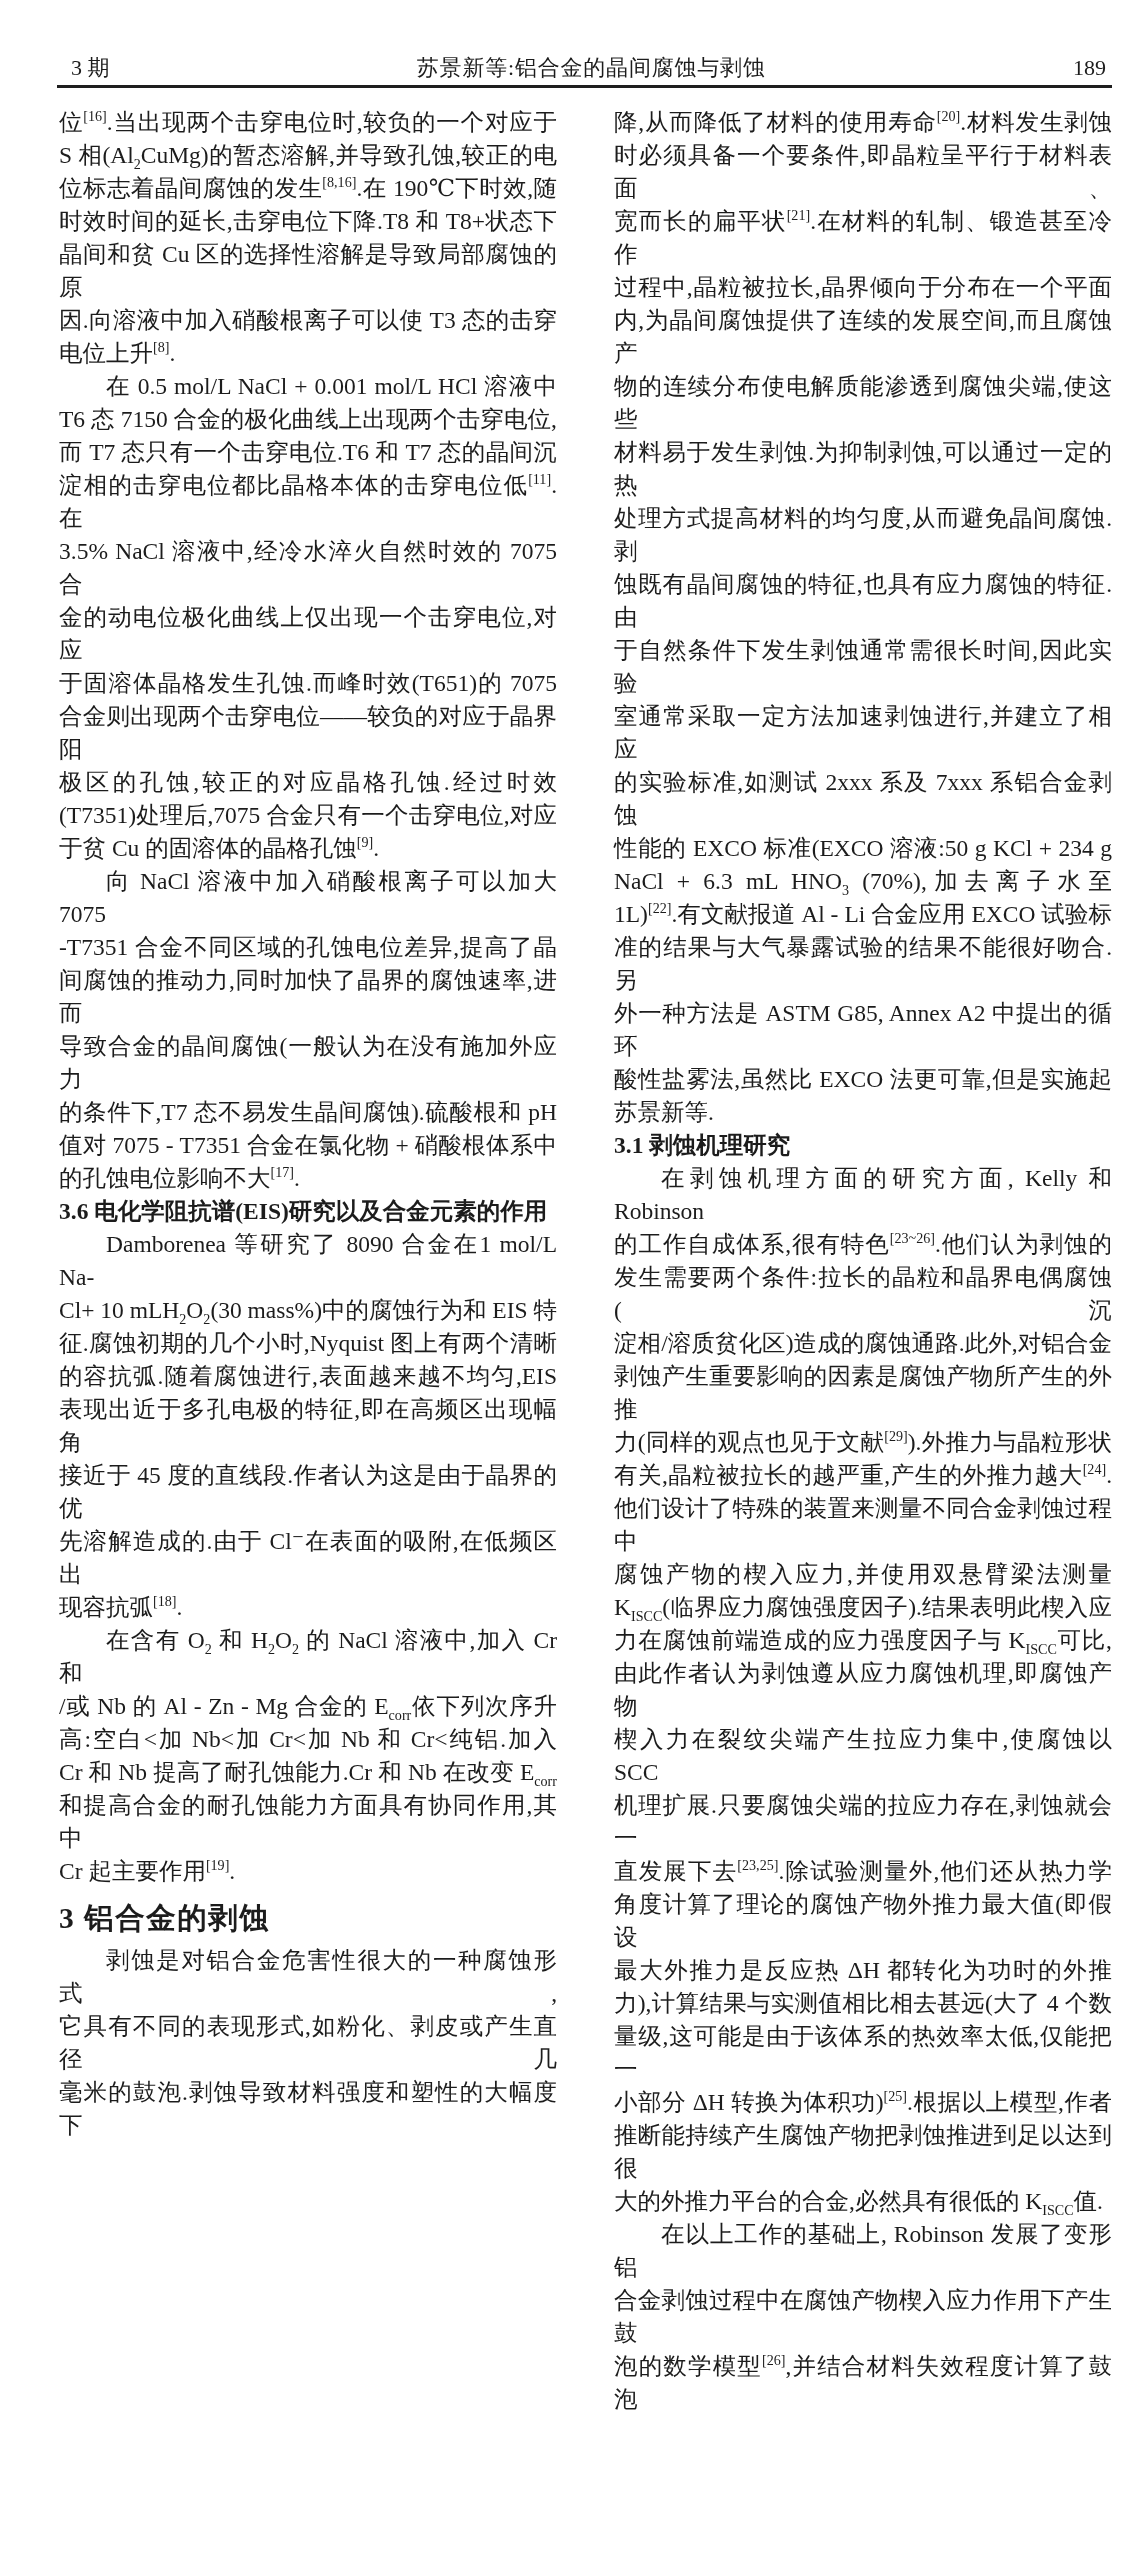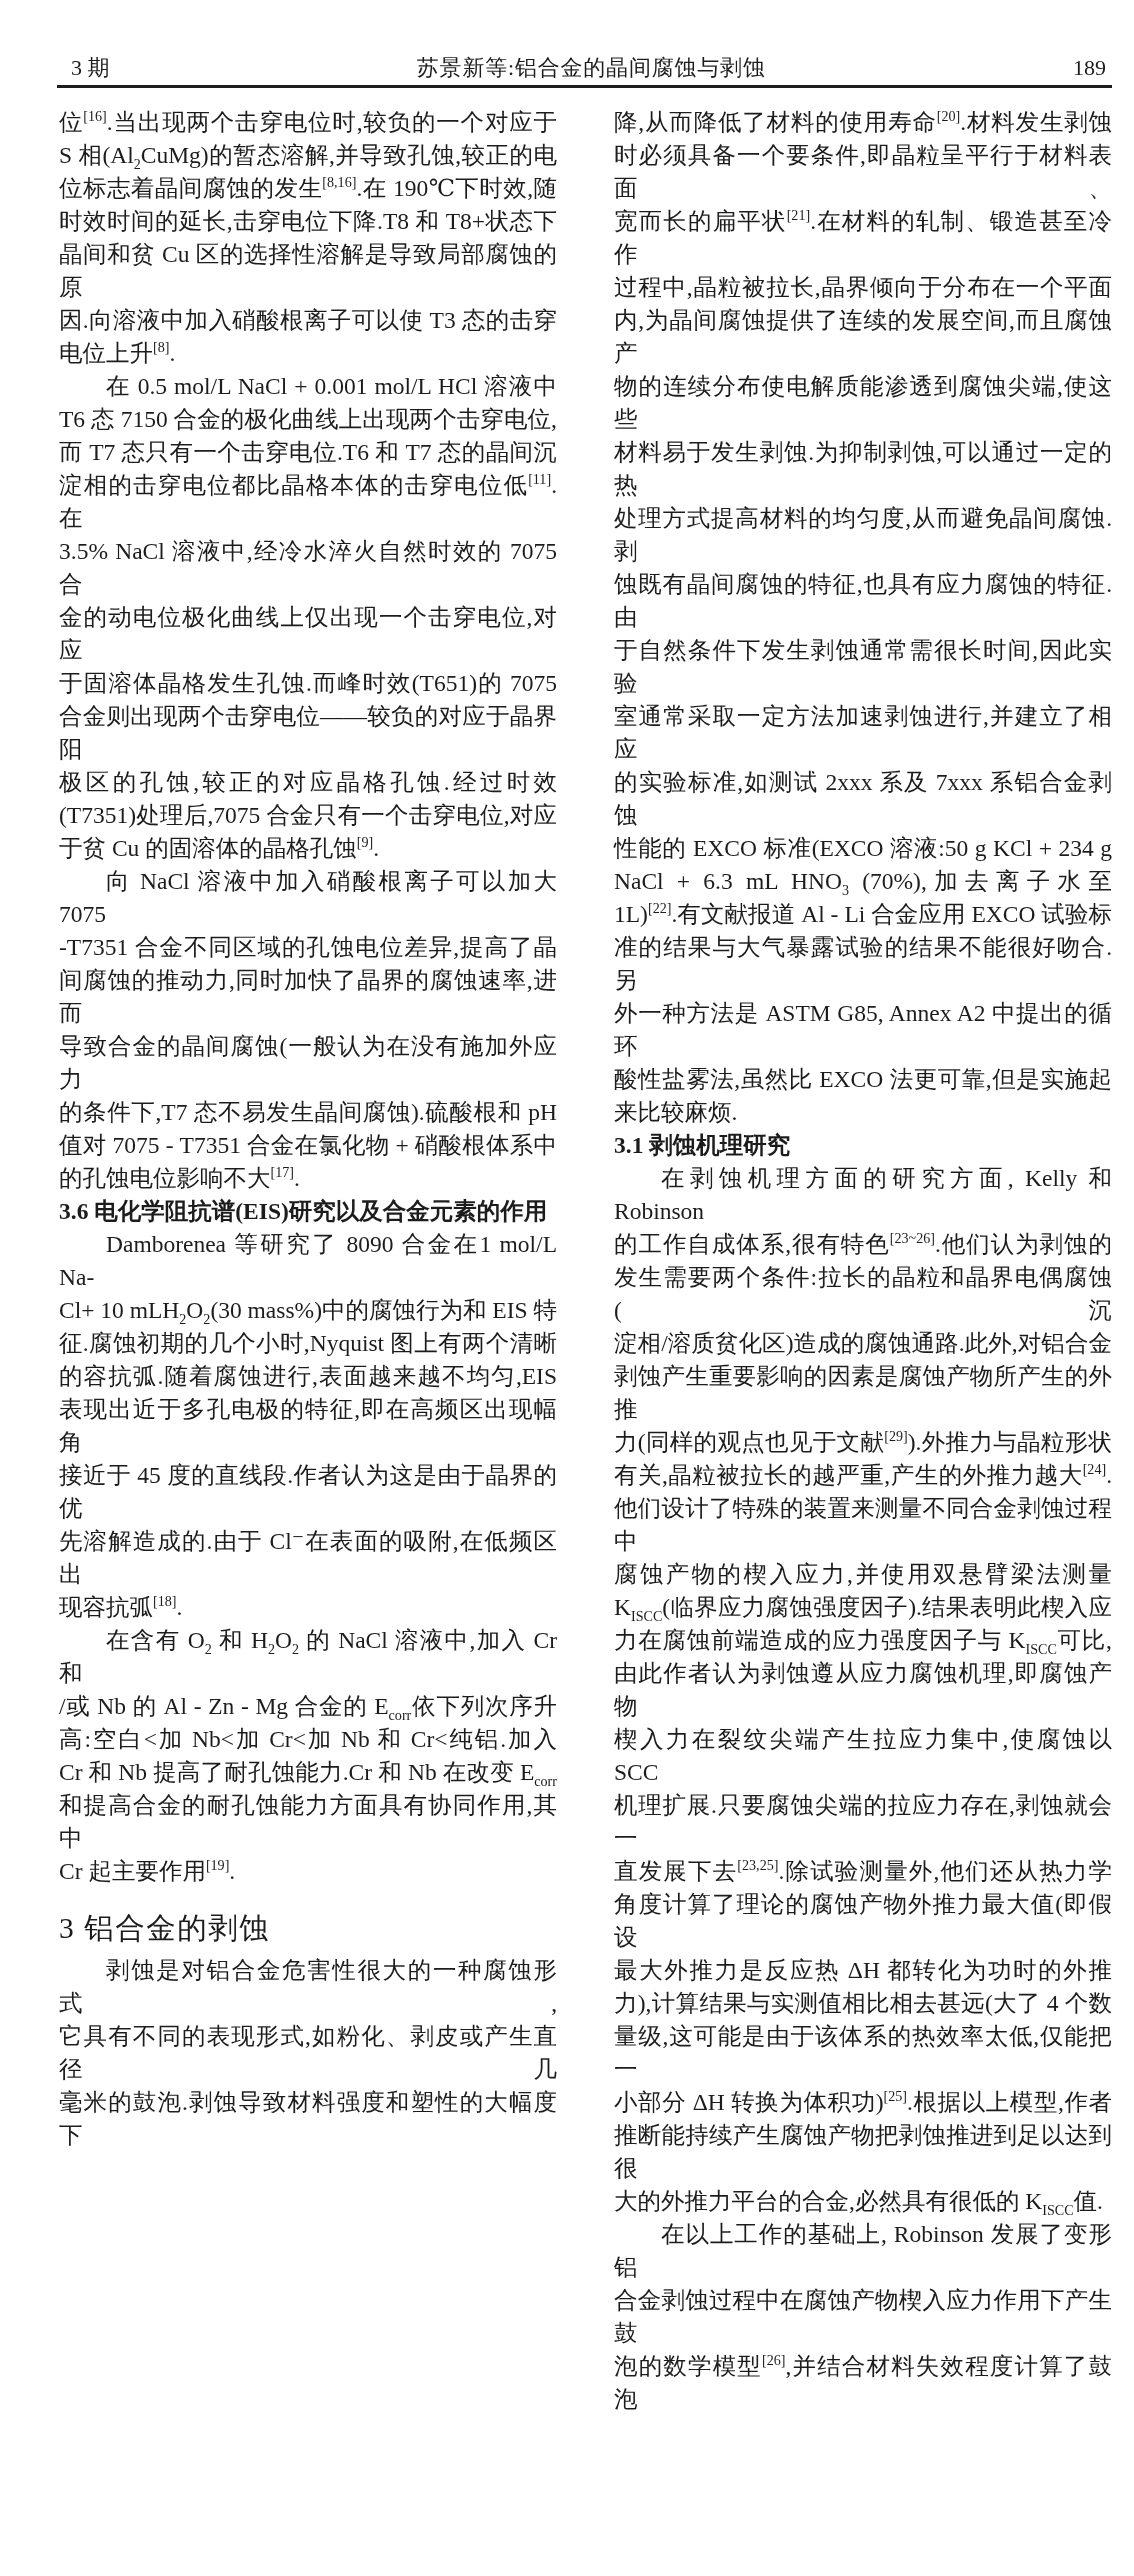--- a/index.html
+++ b/index.html
@@ -28,22 +28,22 @@
   .col{width:507px;font-size:23.5px;}
   .line{
     line-height:33px;min-height:33px;
     text-align:justify;text-align-last:justify;
     white-space:normal;
   }
   .line.end{text-align-last:left;}
   .line.indent{text-indent:2em;}
   .line.h2{font-weight:bold;text-align-last:left;}
   .line.h1{
-    font-weight:normal;font-size:29.5px;line-height:45px;min-height:45px;
-    margin:18px 0 3px 0;text-align-last:left;letter-spacing:1.5px;
+    font-weight:bold;font-size:29.5px;line-height:45px;min-height:45px;
+    margin:8px 0 3px 0;text-align-last:left;letter-spacing:1.5px;
   }
   sup,sub{font-size:0.60em;line-height:0;}
   sup{vertical-align:super;}
   sub{vertical-align:sub;}
 </style>
 </head>
 <body>
 
 <div class="page">
   <div class="header">
@@ -111,21 +111,21 @@
         <div class="line ">蚀既有晶间腐蚀的特征,也具有应力腐蚀的特征.由</div>
         <div class="line ">于自然条件下发生剥蚀通常需很长时间,因此实验</div>
         <div class="line ">室通常采取一定方法加速剥蚀进行,并建立了相应</div>
         <div class="line ">的实验标准,如测试 2xxx 系及 7xxx 系铝合金剥蚀</div>
         <div class="line ">性能的 EXCO 标准(EXCO 溶液:50 g KCl + 234 g</div>
         <div class="line ">NaCl + 6.3 mL HNO<sub>3</sub> (70%),加去离子水至</div>
         <div class="line ">1L)<sup>[22]</sup>.有文献报道 Al - Li 合金应用 EXCO 试验标</div>
         <div class="line ">准的结果与大气暴露试验的结果不能很好吻合.另</div>
         <div class="line ">外一种方法是 ASTM G85, Annex A2 中提出的循环</div>
         <div class="line ">酸性盐雾法,虽然比 EXCO 法更可靠,但是实施起</div>
-        <div class="line  end">来比较麻烦.</div>
+        <div class="line  end">苏景新等.</div>
         <div class="line h2 end">3.1 剥蚀机理研究</div>
         <div class="line  indent">在剥蚀机理方面的研究方面, Kelly 和 Robinson</div>
         <div class="line ">的工作自成体系,很有特色<sup>[23~26]</sup>.他们认为剥蚀的</div>
         <div class="line ">发生需要两个条件:拉长的晶粒和晶界电偶腐蚀(沉</div>
         <div class="line ">淀相/溶质贫化区)造成的腐蚀通路.此外,对铝合金</div>
         <div class="line ">剥蚀产生重要影响的因素是腐蚀产物所产生的外推</div>
         <div class="line ">力(同样的观点也见于文献<sup>[29]</sup>).外推力与晶粒形状</div>
         <div class="line ">有关,晶粒被拉长的越严重,产生的外推力越大<sup>[24]</sup>.</div>
         <div class="line ">他们设计了特殊的装置来测量不同合金剥蚀过程中</div>
         <div class="line ">腐蚀产物的楔入应力,并使用双悬臂梁法测量</div>

